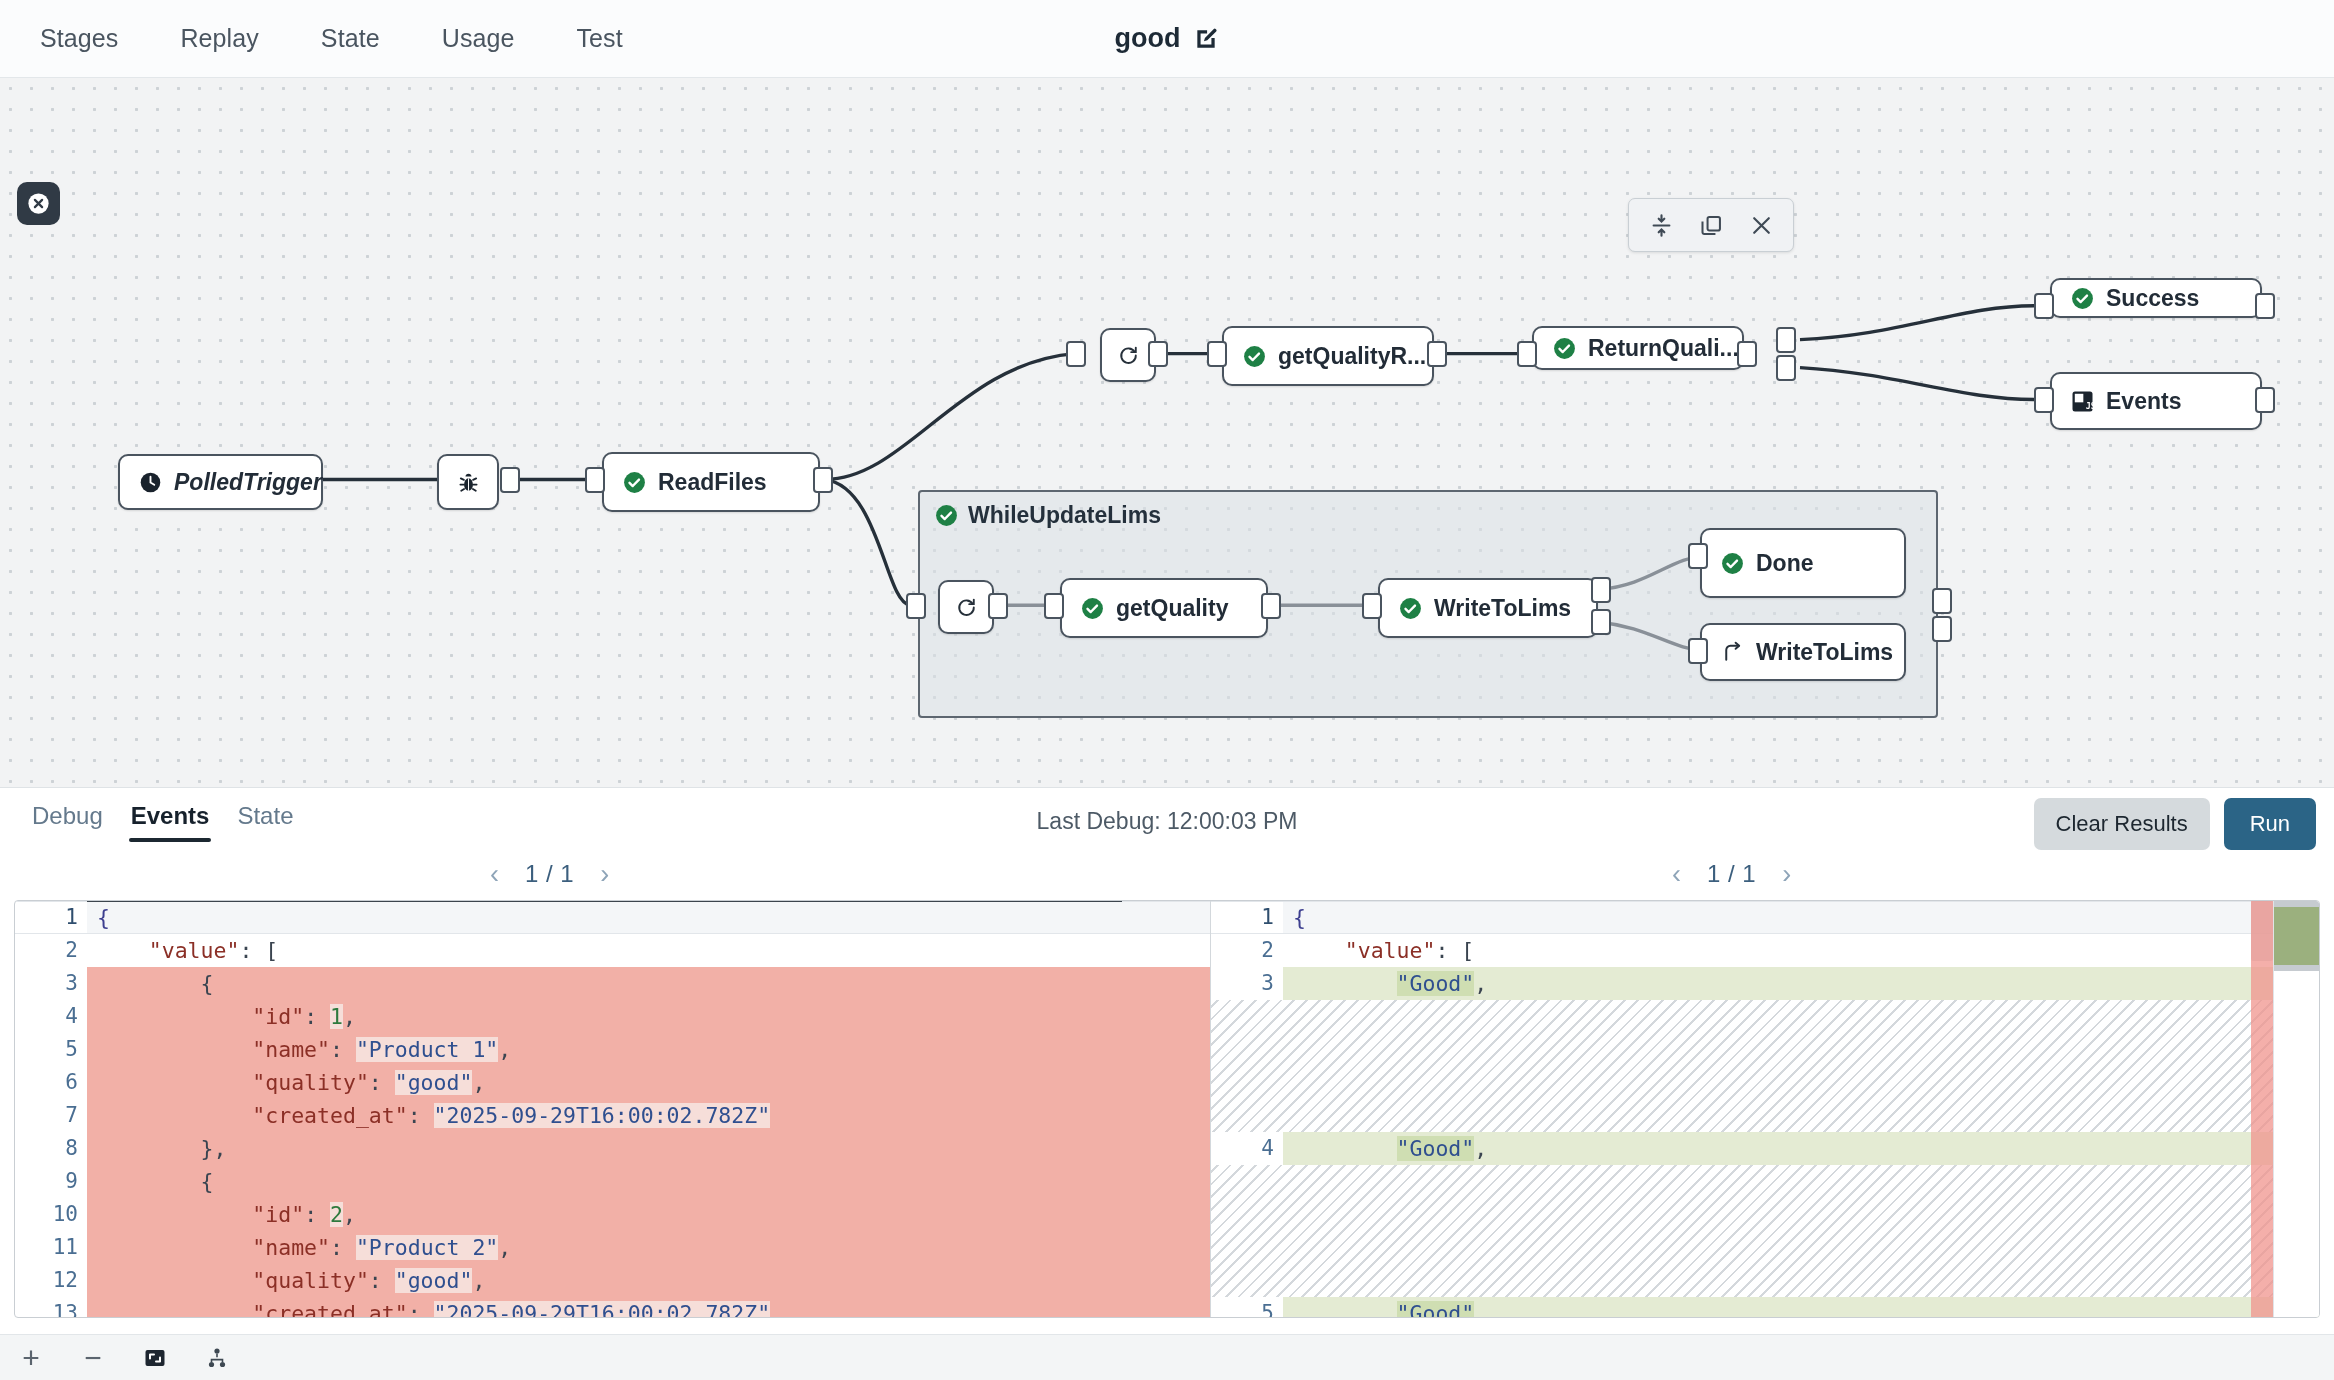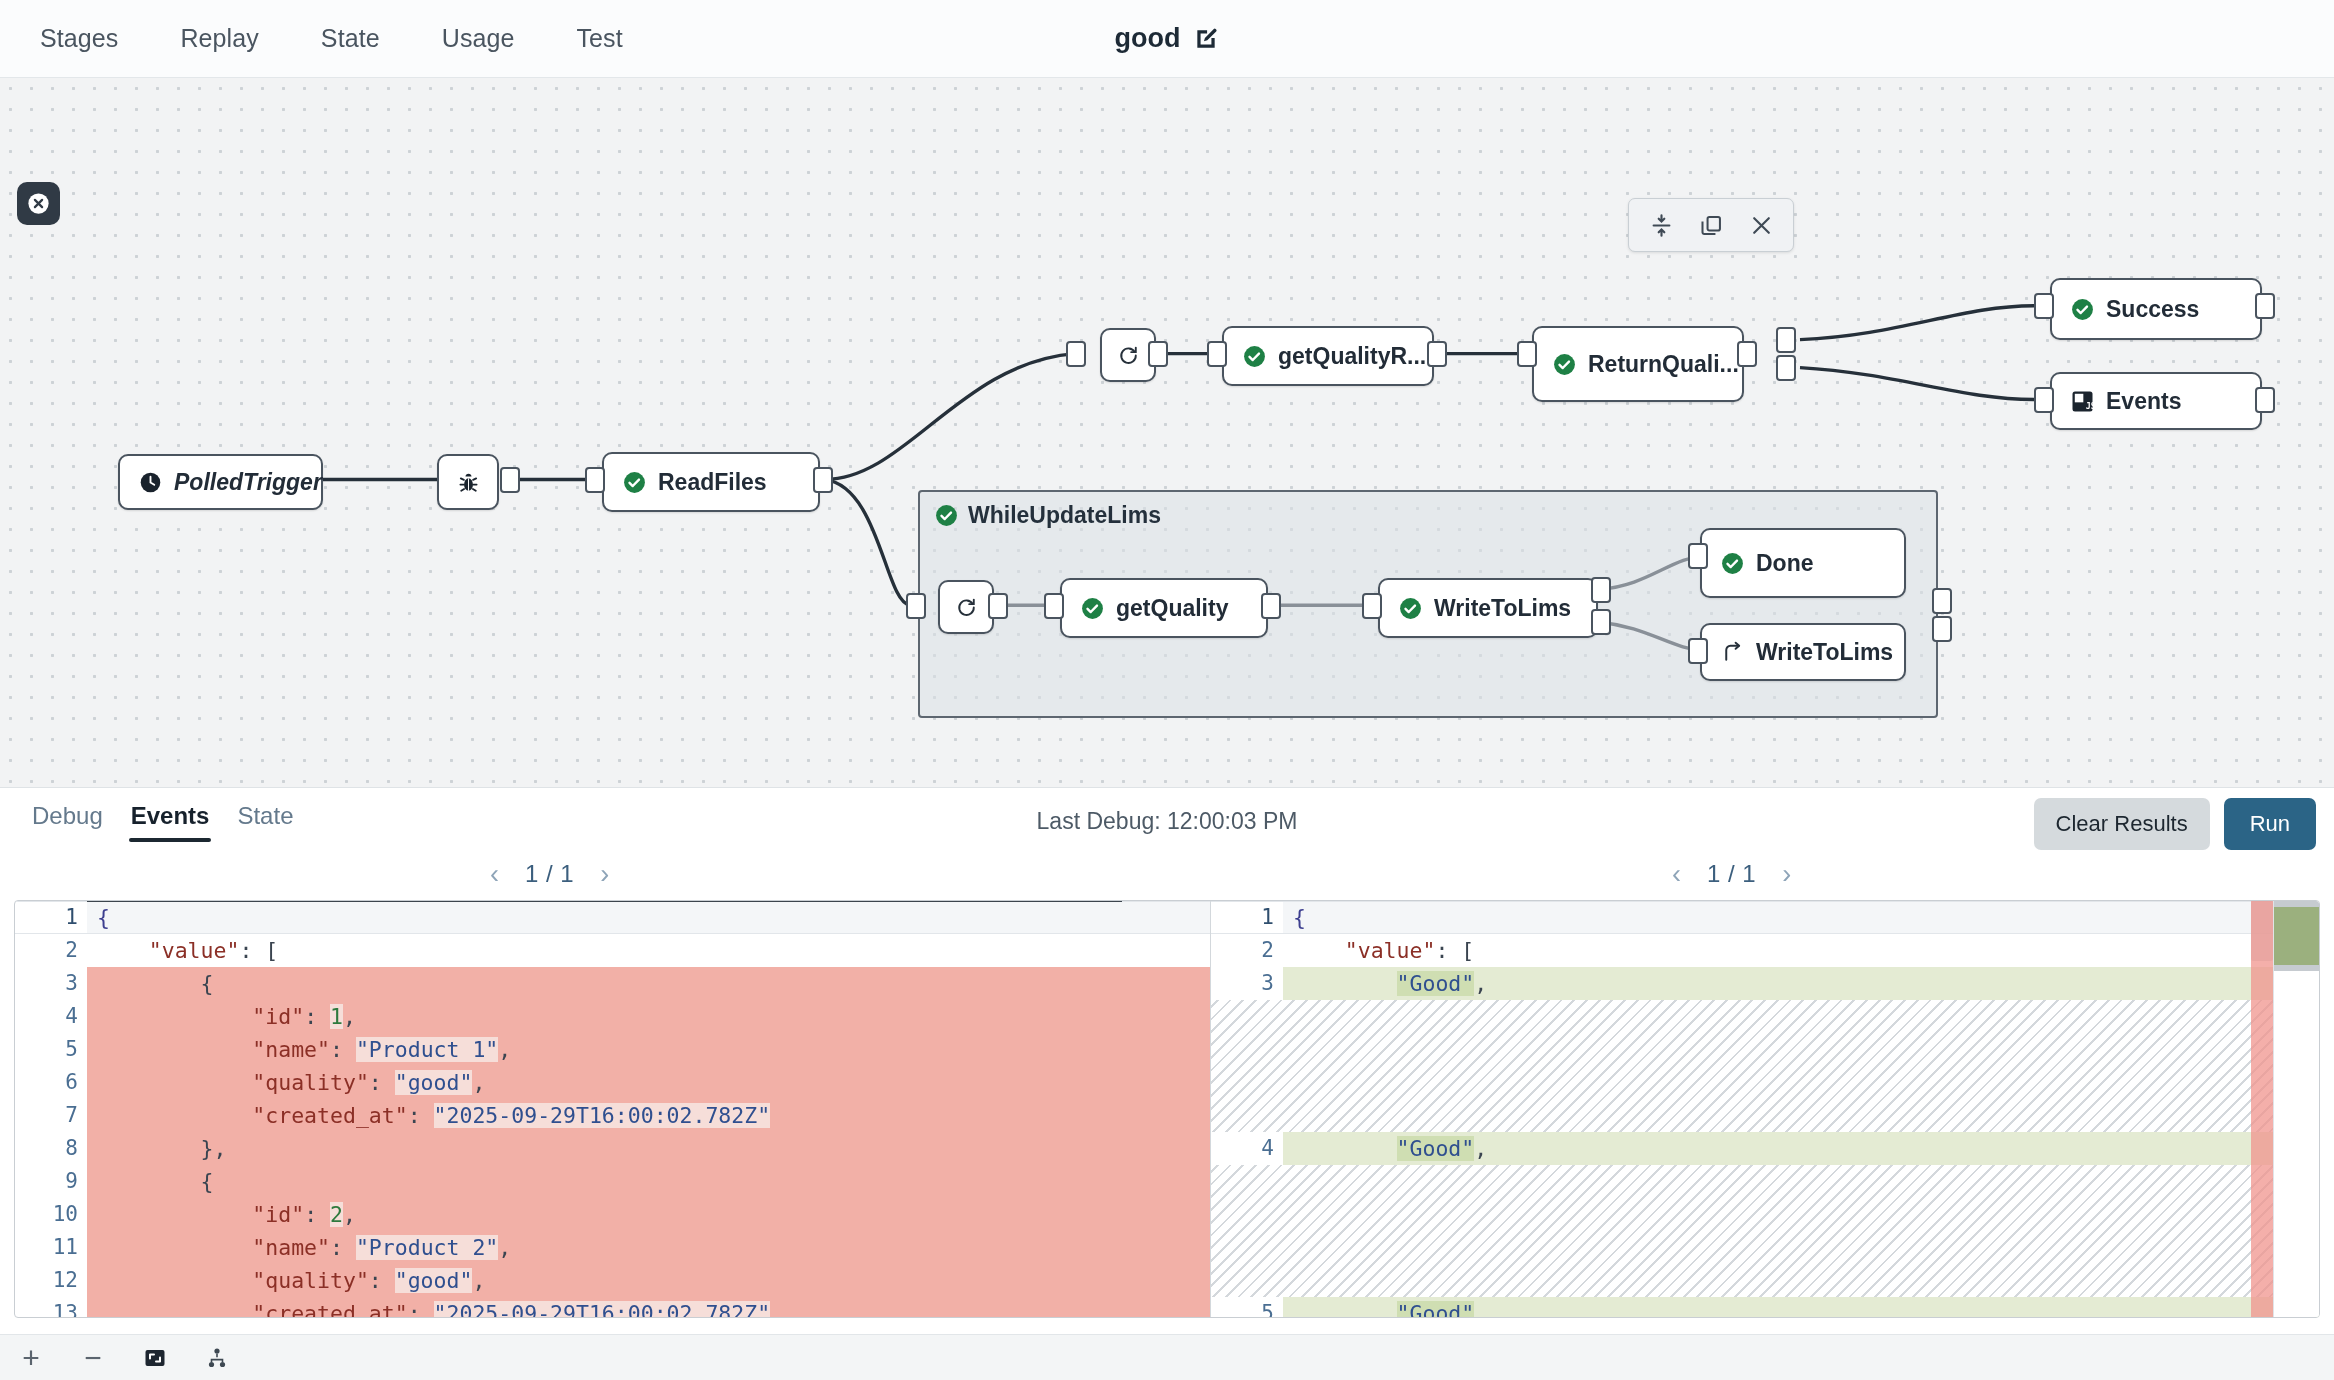--- a/index.html
+++ b/index.html
@@ -344,31 +344,31 @@
   <div class="node" style="left:1222px; top:248px; width:212px; height:60px;">
     <svg class="ic" viewBox="0 0 24 24">
       <circle cx="12" cy="12" r="10" fill="#1e8045"></circle>
       <path d="M7.2 12.3l3.1 3.1 6-6.2" fill="none" stroke="#ffffff" stroke-width="2.3" stroke-linecap="round" stroke-linejoin="round"></path>
     </svg>
     <span class="nlabel">getQualityR...</span>
   </div>
   <div class="port" style="left:1207px; top:263px;"></div>
   <div class="port" style="left:1427px; top:263px;"></div>
 
-  <div class="node" style="left:1532px; top:248px; width:212px; height:76px;">
+  <div class="node" style="left:1532px; top:248px; width:212px; height:44px;">
     <svg class="ic" viewBox="0 0 24 24">
       <circle cx="12" cy="12" r="10" fill="#1e8045"></circle>
       <path d="M7.2 12.3l3.1 3.1 6-6.2" fill="none" stroke="#ffffff" stroke-width="2.3" stroke-linecap="round" stroke-linejoin="round"></path>
     </svg>
     <span class="nlabel">ReturnQuali...</span>
   </div>
   <div class="port" style="left:1517px; top:263px;"></div>
   <div class="port" style="left:1737px; top:263px;"></div>
 
-  <div class="node" style="left:2050px; top:200px; width:212px; height:62px;">
+  <div class="node" style="left:2050px; top:200px; width:212px; height:40px;">
     <svg class="ic" viewBox="0 0 24 24">
       <circle cx="12" cy="12" r="10" fill="#1e8045"></circle>
       <path d="M7.2 12.3l3.1 3.1 6-6.2" fill="none" stroke="#ffffff" stroke-width="2.3" stroke-linecap="round" stroke-linejoin="round"></path>
     </svg>
     <span class="nlabel">Success</span>
   </div>
   <div class="port" style="left:2034px; top:215px;"></div>
   <div class="port" style="left:2255px; top:215px;"></div>
 
   <div class="node" style="left:2050px; top:294px; width:212px; height:58px;">

